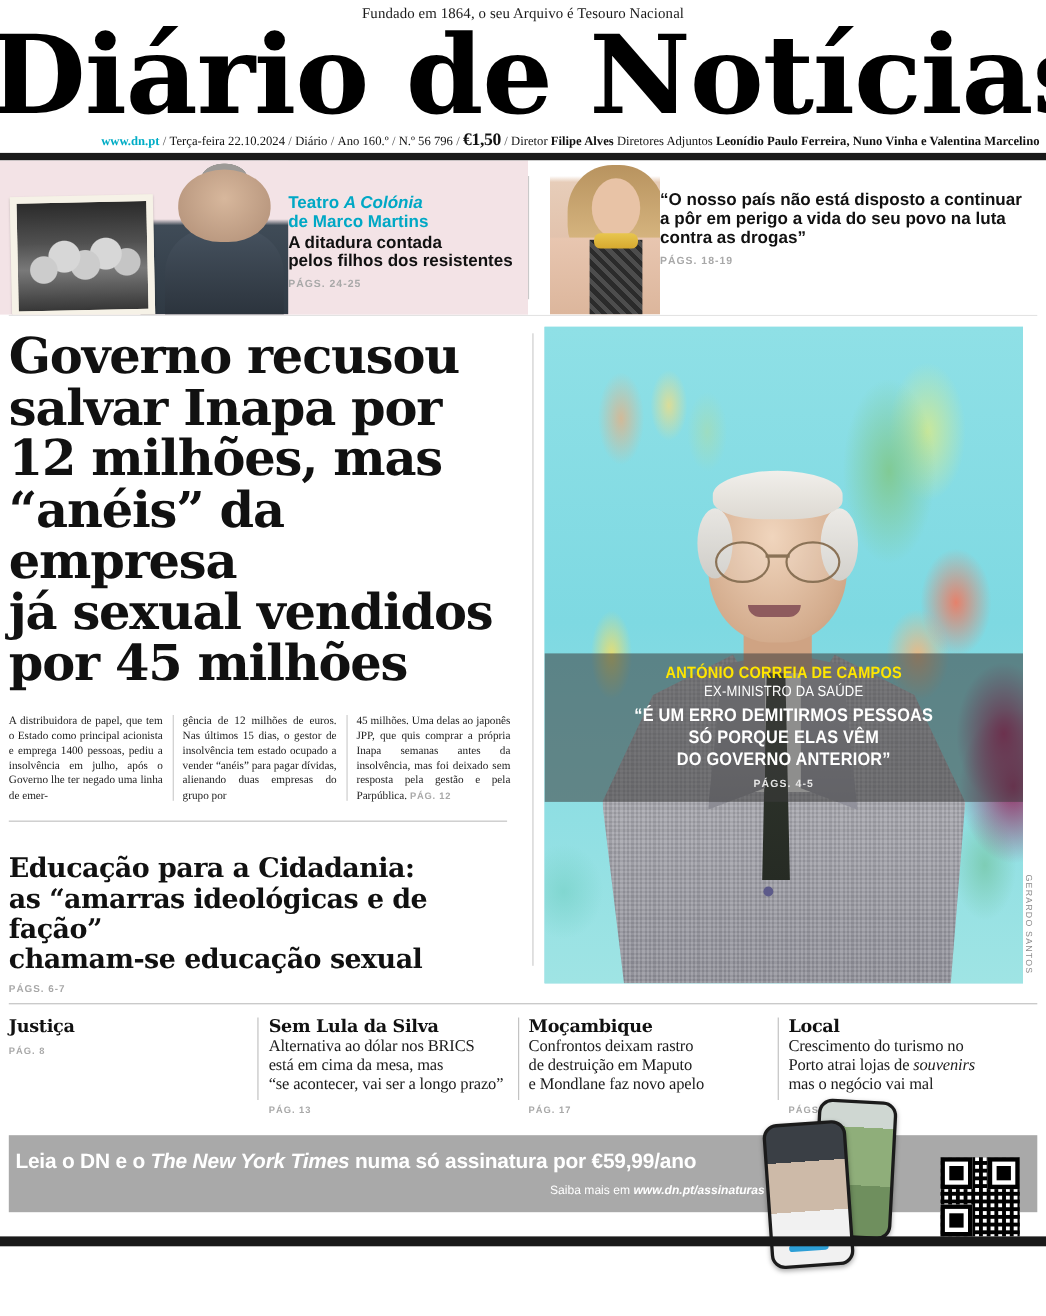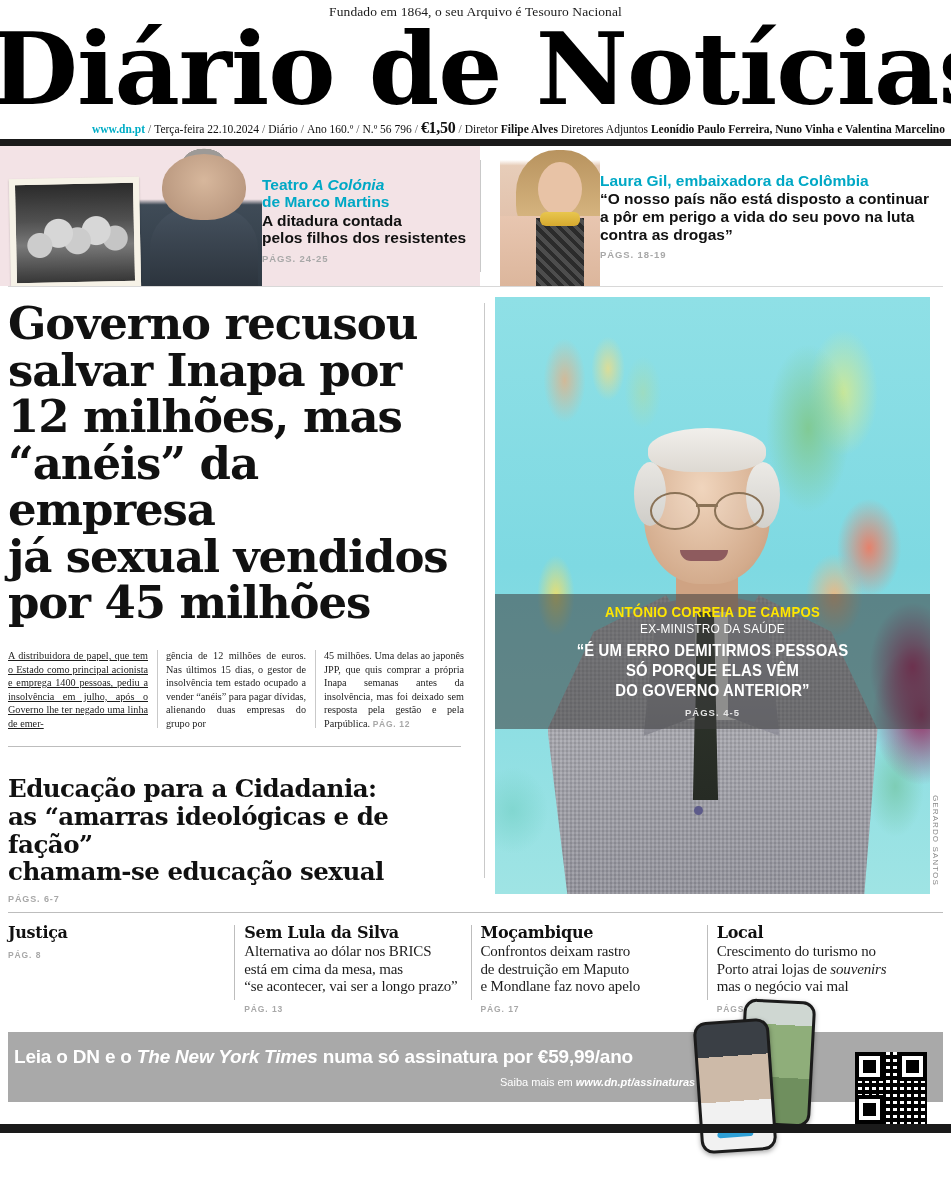--- a/index.html
+++ b/index.html
@@ -132,21 +132,21 @@
     color:#111;
     margin:0;
   }
   .lede{
     display:flex;gap:0;margin-top:22px;
     font-family:"Liberation Serif",serif;
     font-size:10.2px;line-height:1.33;text-align:justify;color:#1c1c1c;
   }
   .lede .c{flex:1;padding:0 9px;position:relative;}
   .lede .c + .c:before{content:"";position:absolute;left:0;top:1px;bottom:2px;width:1px;background:#c9c9c9;}
-  .lede .c:first-child{padding-left:0;text-decoration:underline;}
+  .lede .c:first-child{padding-left:0;}
   .lede .pag{color:#a8a8a8;font-family:"Liberation Sans",sans-serif;font-weight:bold;font-size:8.5px;letter-spacing:.7px;}
 
   .hr-left{height:1px;background:#bdbdbd;margin:16px 12px 0 0;}
   .sub-headline{
     font-family:"DejaVu Serif",serif;font-weight:bold;
     font-size:24.5px;line-height:1.13;letter-spacing:-.5px;margin-top:28px;color:#111;
   }
   .sub-pags{color:#a8a8a8;font-family:"Liberation Sans",sans-serif;font-weight:bold;font-size:9px;letter-spacing:.9px;margin-top:8px;}
 
   
@@ -338,21 +338,20 @@
         <div class="tz-photo">
           <div class="woman">
             <div class="hair"></div>
               <div class="face"></div>
               <div class="jacket"></div>
             <div class="dress"></div>
               <div class="neck"></div>
           </div>
         </div>
         <div class="t-text" style="padding-top:26px">
-          <div class="t-kicker">Laura Gil, embaixadora da Colômbia</div>
           <div class="t-head">
             <span>“O nosso país não está disposto a continuar</span><br>
             <span>a pôr em perigo a vida do seu povo na luta</span><br>
             <span>contra as drogas”</span>
           </div>
           <div class="t-pags">PÁGS. 18-19</div>
         </div>
       </div>
     </div>
   </div>

